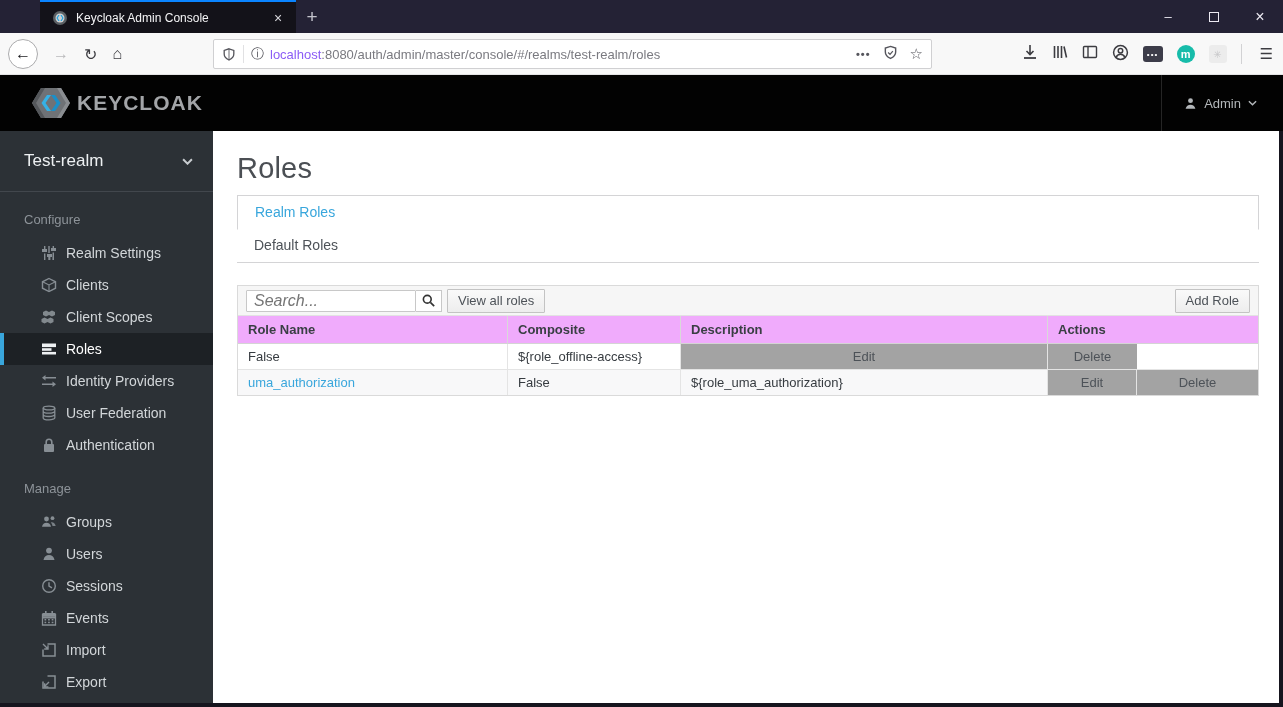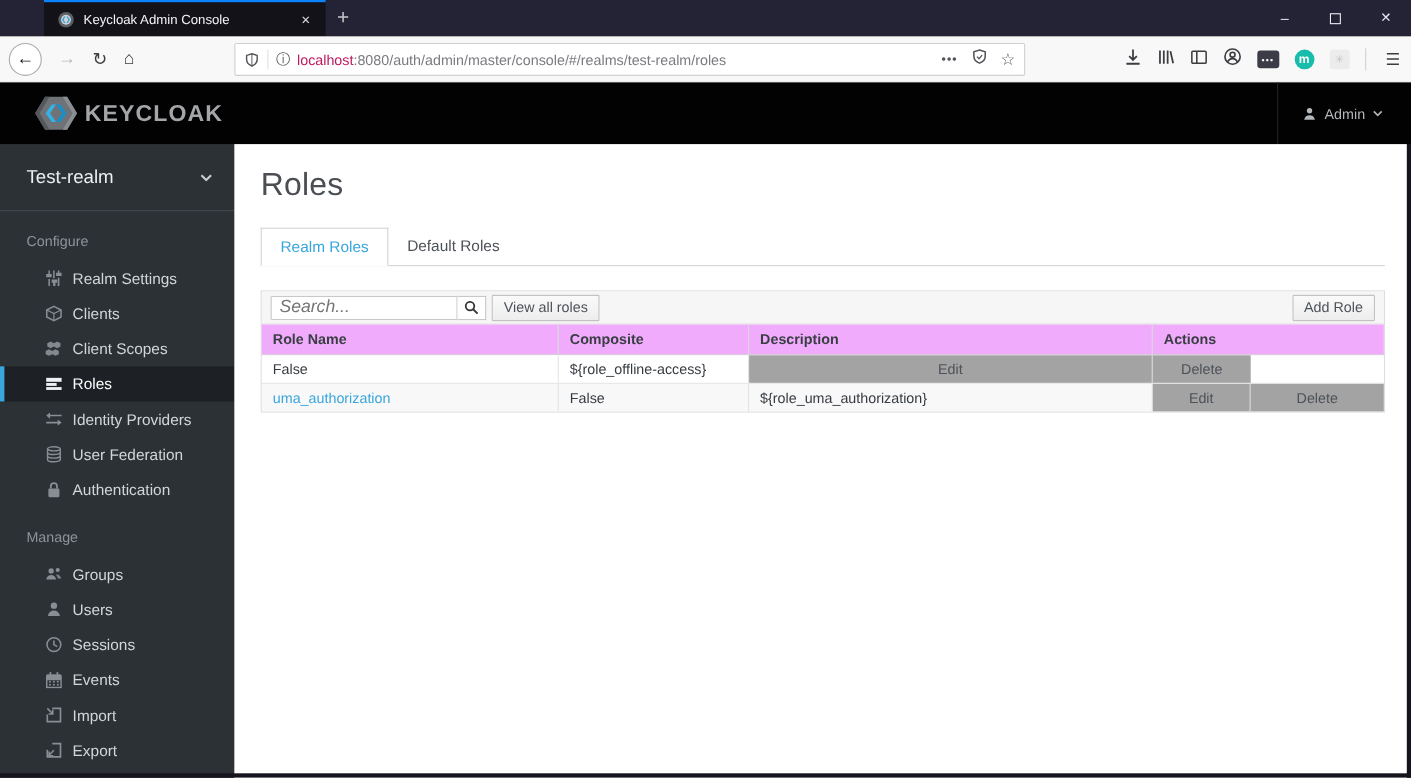--- a/index.html
+++ b/index.html
@@ -20,21 +20,21 @@
 
   .navbar { position:absolute; left:0; top:33px; width:1283px; height:42px; background:#f8f8f8; border-bottom:1px solid #e3e3e4; }
   .nav-left { position:absolute; left:8px; top:0; height:42px; display:flex; align-items:center; gap:15px; }
   .back-btn { width:30px; height:30px; border-radius:50%; border:1px solid #ababad; background:#ffffff; color:#17171b; display:flex; align-items:center; justify-content:center; font-size:16px; cursor:pointer; }
   .nav-ico { color:#3c3c41; font-size:16px; cursor:pointer; }
   .nav-ico.disabled { color:#b9b9bb; }
   .urlbar { position:absolute; left:213px; top:6px; width:719px; height:30px; background:#ffffff; border:1px solid #d0d0d2; border-radius:2px; display:flex; align-items:center; padding:0 8px; }
   .urlbar .sep { width:1px; height:18px; background:#e1e1e3; margin:0 7px; }
   .url-ico { color:#55555c; display:flex; align-items:center; }
   .url-text { font-size:13px; margin-left:6px; flex:1; white-space:nowrap; overflow:hidden; }
-  .url-host { color:#be185d; }
+  .url-host { color:#8b5cf6; }
   .url-rest { color:#7a7a80; }
   .url-right { display:flex; align-items:center; gap:12px; color:#55555c; }
   .dots { font-size:11px; letter-spacing:1px; font-weight:bold; cursor:pointer; }
   .star { font-size:15px; cursor:pointer; }
   .nav-right { position:absolute; right:6px; top:0; height:42px; display:flex; align-items:center; gap:14px; }
   .ext-badge { width:20px; height:16px; background:#3c3c49; border-radius:3px; color:#fff; font-size:8px; letter-spacing:1px; display:flex; align-items:center; justify-content:center; cursor:pointer; }
   .ext-circle { width:18px; height:18px; border-radius:50%; background:#17bcaa; color:#fff; font-size:11px; font-weight:bold; display:flex; align-items:center; justify-content:center; cursor:pointer; }
   .ext-gray { width:18px; height:18px; border-radius:3px; background:#ececec; color:#c7c7c9; font-size:10px; display:flex; align-items:center; justify-content:center; cursor:pointer; }
   .vsep { width:1px; height:20px; background:#d2d2d4; }
   .burger { font-size:15px; color:#3c3c41; cursor:pointer; padding:0 4px; }
@@ -58,21 +58,21 @@
   .nav-item .nav-icon { width:17px; height:16px; color:#878e94; display:flex; align-items:center; justify-content:center; }
   .nav-item .nav-label { margin-left:9px; font-size:14px; color:#d2d6d9; }
   .nav-item.active { background:#1d2125; border-left:4px solid #39a6dc; padding-left:36px; }
   .nav-item.active .nav-icon { color:#eef1f3; }
   .nav-item.active .nav-label { color:#ffffff; }
   .icon-svg { width:16px; height:16px; display:block; }
 
   
   .content { flex:1; background:#ffffff; padding:0 20px 0 24px; }
   .page-title { margin-top:21px; font-size:29px; font-weight:300; color:#4b4f54; letter-spacing:0.2px; }
-  .tabs { margin-top:22px; display:flex; border-bottom:1px solid #d4d4d6; }
+  .tabs { margin-top:10px; display:flex; border-bottom:1px solid #d4d4d6;flex-direction:column; }
   .tab-item { padding:8px 17px 9px; font-size:14px; color:#4d5258; cursor:pointer; }
   .tab-item.active { background:#fff; border:1px solid #d4d4d6; border-bottom:1px solid #ffffff; margin-bottom:-1px; color:#38a6dc; }
 
   .kc-table { margin-top:22px; width:1022px; border:1px solid #dadada; font-size:13px; color:#363b40; }
   .table-toolbar { background:#f6f6f6; border-bottom:1px solid #e2e2e2; display:flex; align-items:center; padding:3px 8px; height:30px; }
   .search-input { width:170px; height:22px; border:1px solid #c8c8c8; padding:0 7px; font-style:italic; font-size:16px; color:#888; background:#fff; border-radius:1px; outline:none; font-family:"Liberation Sans", sans-serif; }
   .search-btn { width:26px; height:22px; border:1px solid #c8c8c8; border-left:none; background:#fff; display:flex; align-items:center; justify-content:center; cursor:pointer; color:#333; }
   .btn { margin-left:5px; height:24px; padding:0 10px; background:linear-gradient(#fafafa,#ededed); border:1px solid #c3c3c3; border-radius:1px; font-size:13px; color:#4d5258; cursor:pointer; font-family:"Liberation Sans", sans-serif; }
   .btn-add { margin-left:auto; }
   .thead { display:grid; grid-template-columns:270px 173px 367px 210px; background:#f0abfc; border-bottom:1px solid #d4d4d4; font-weight:700; color:#393e43; }

